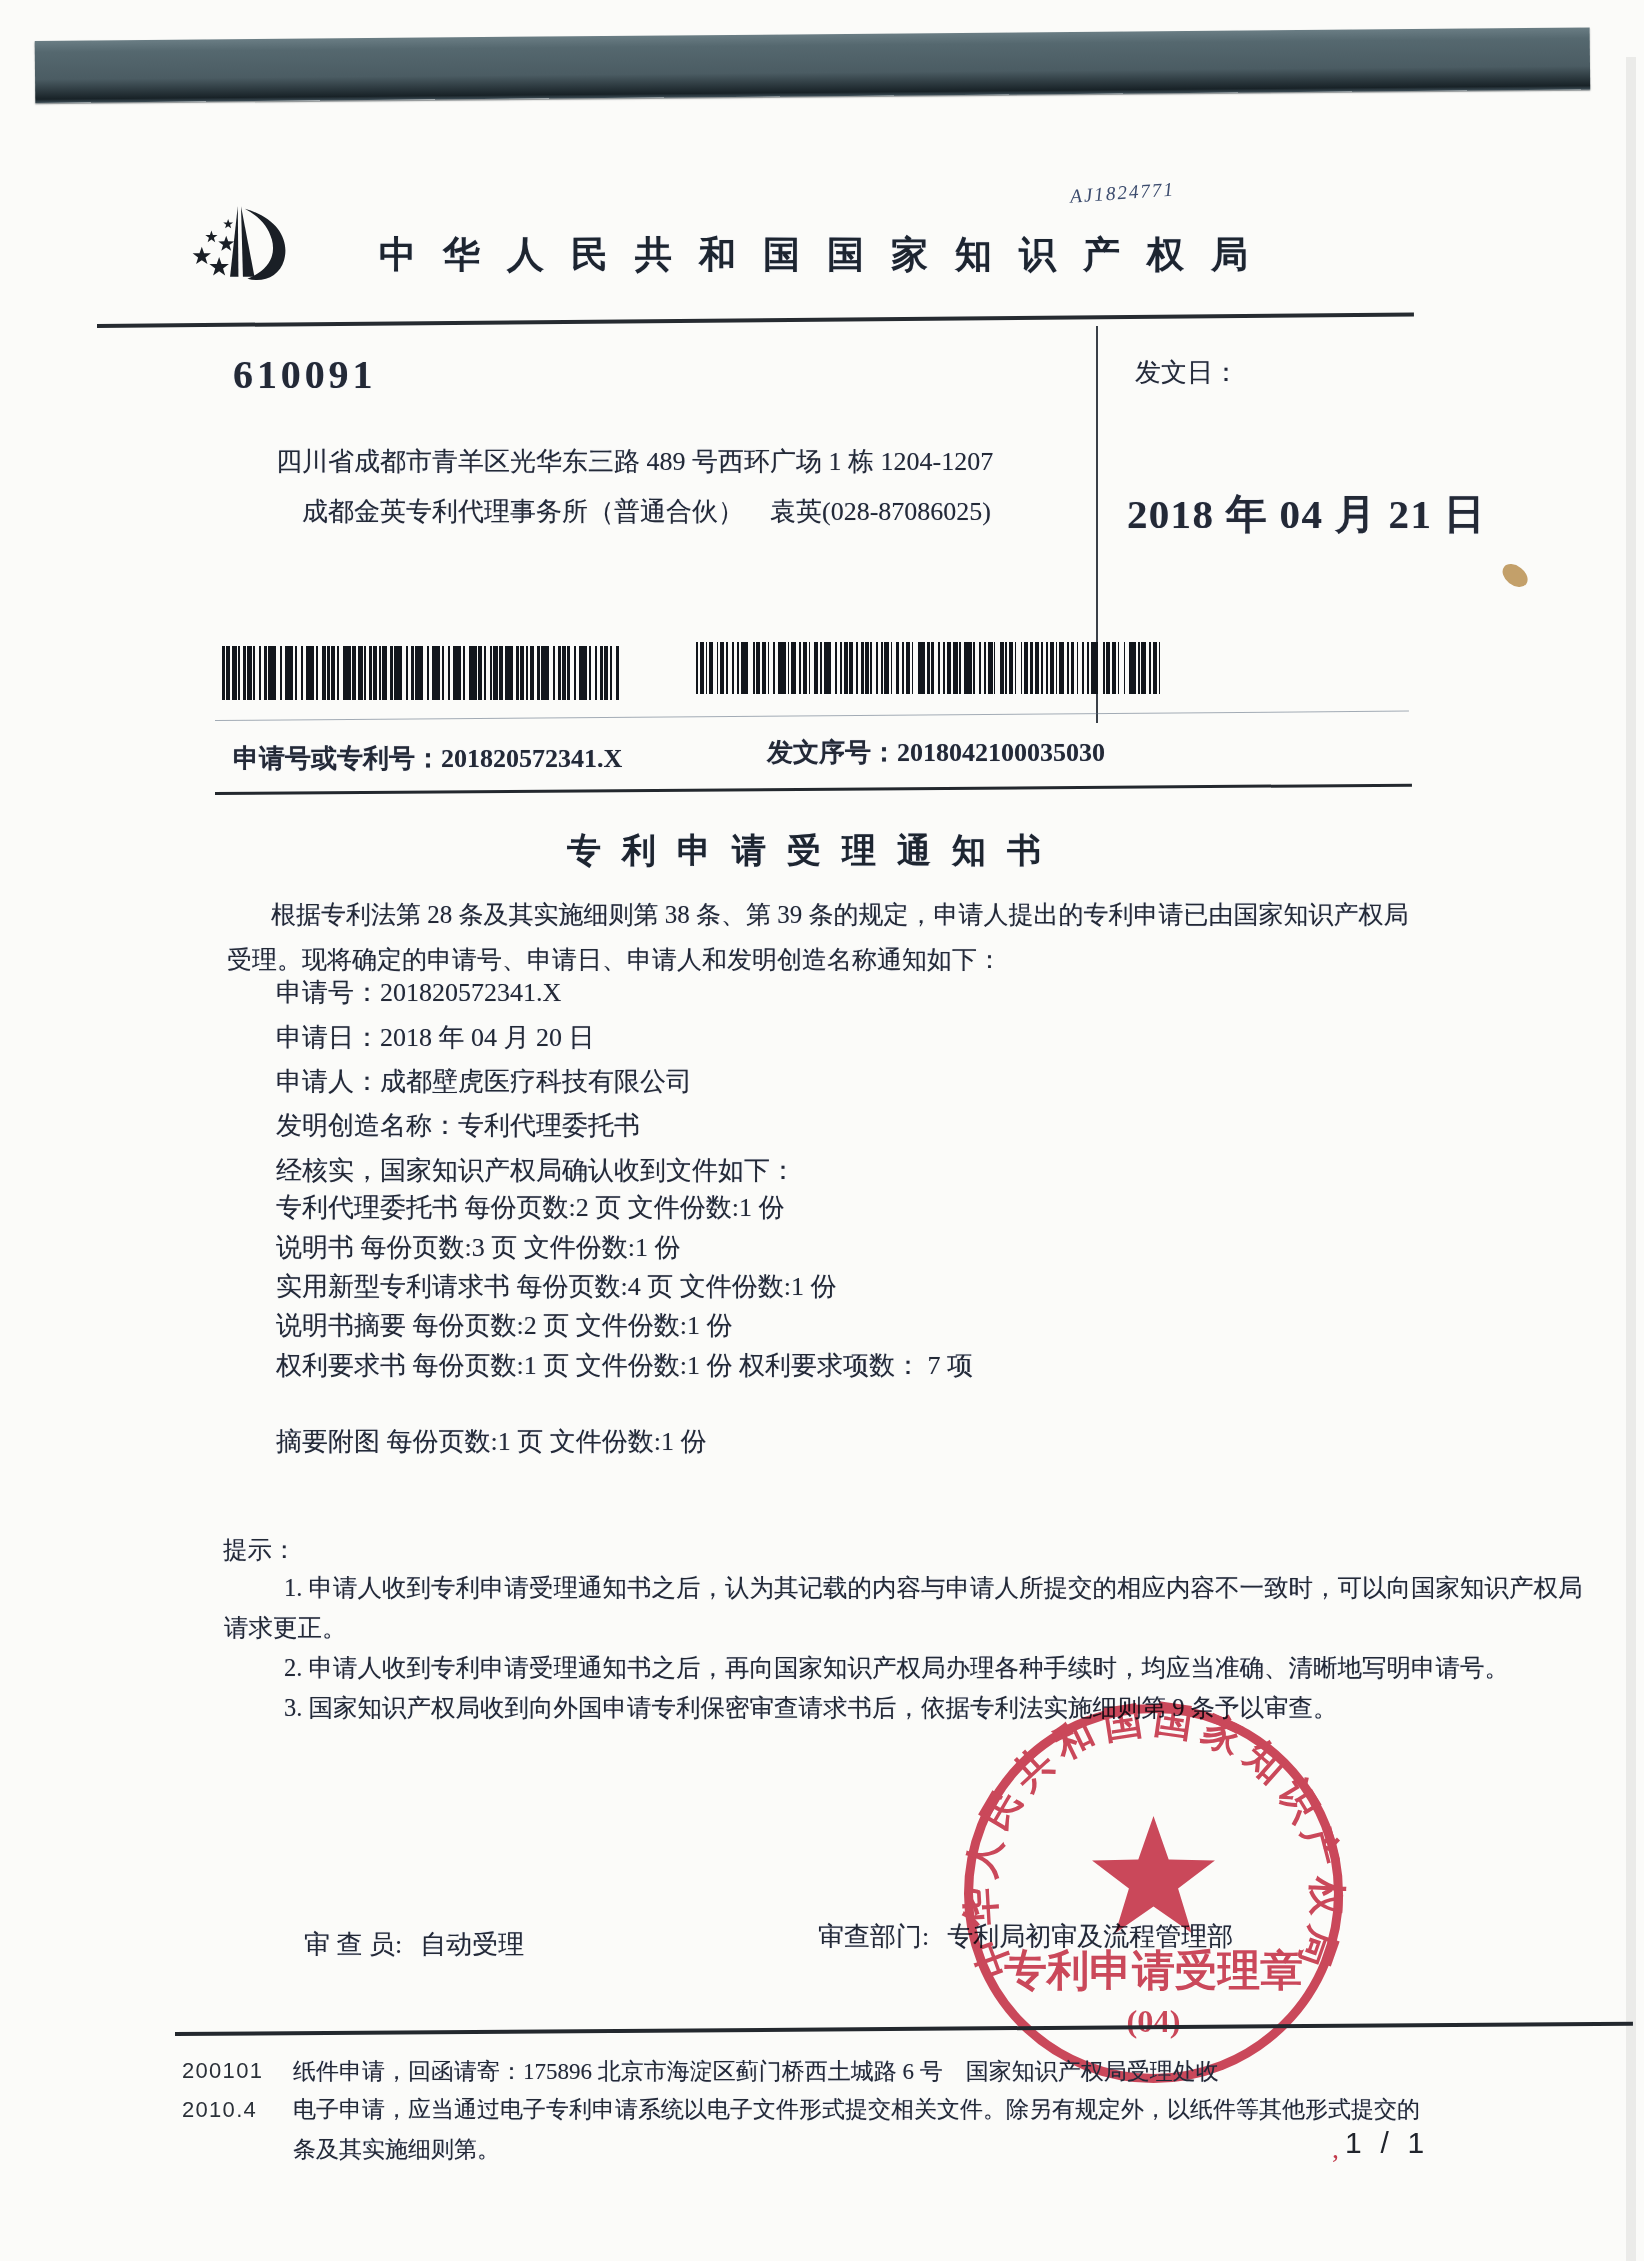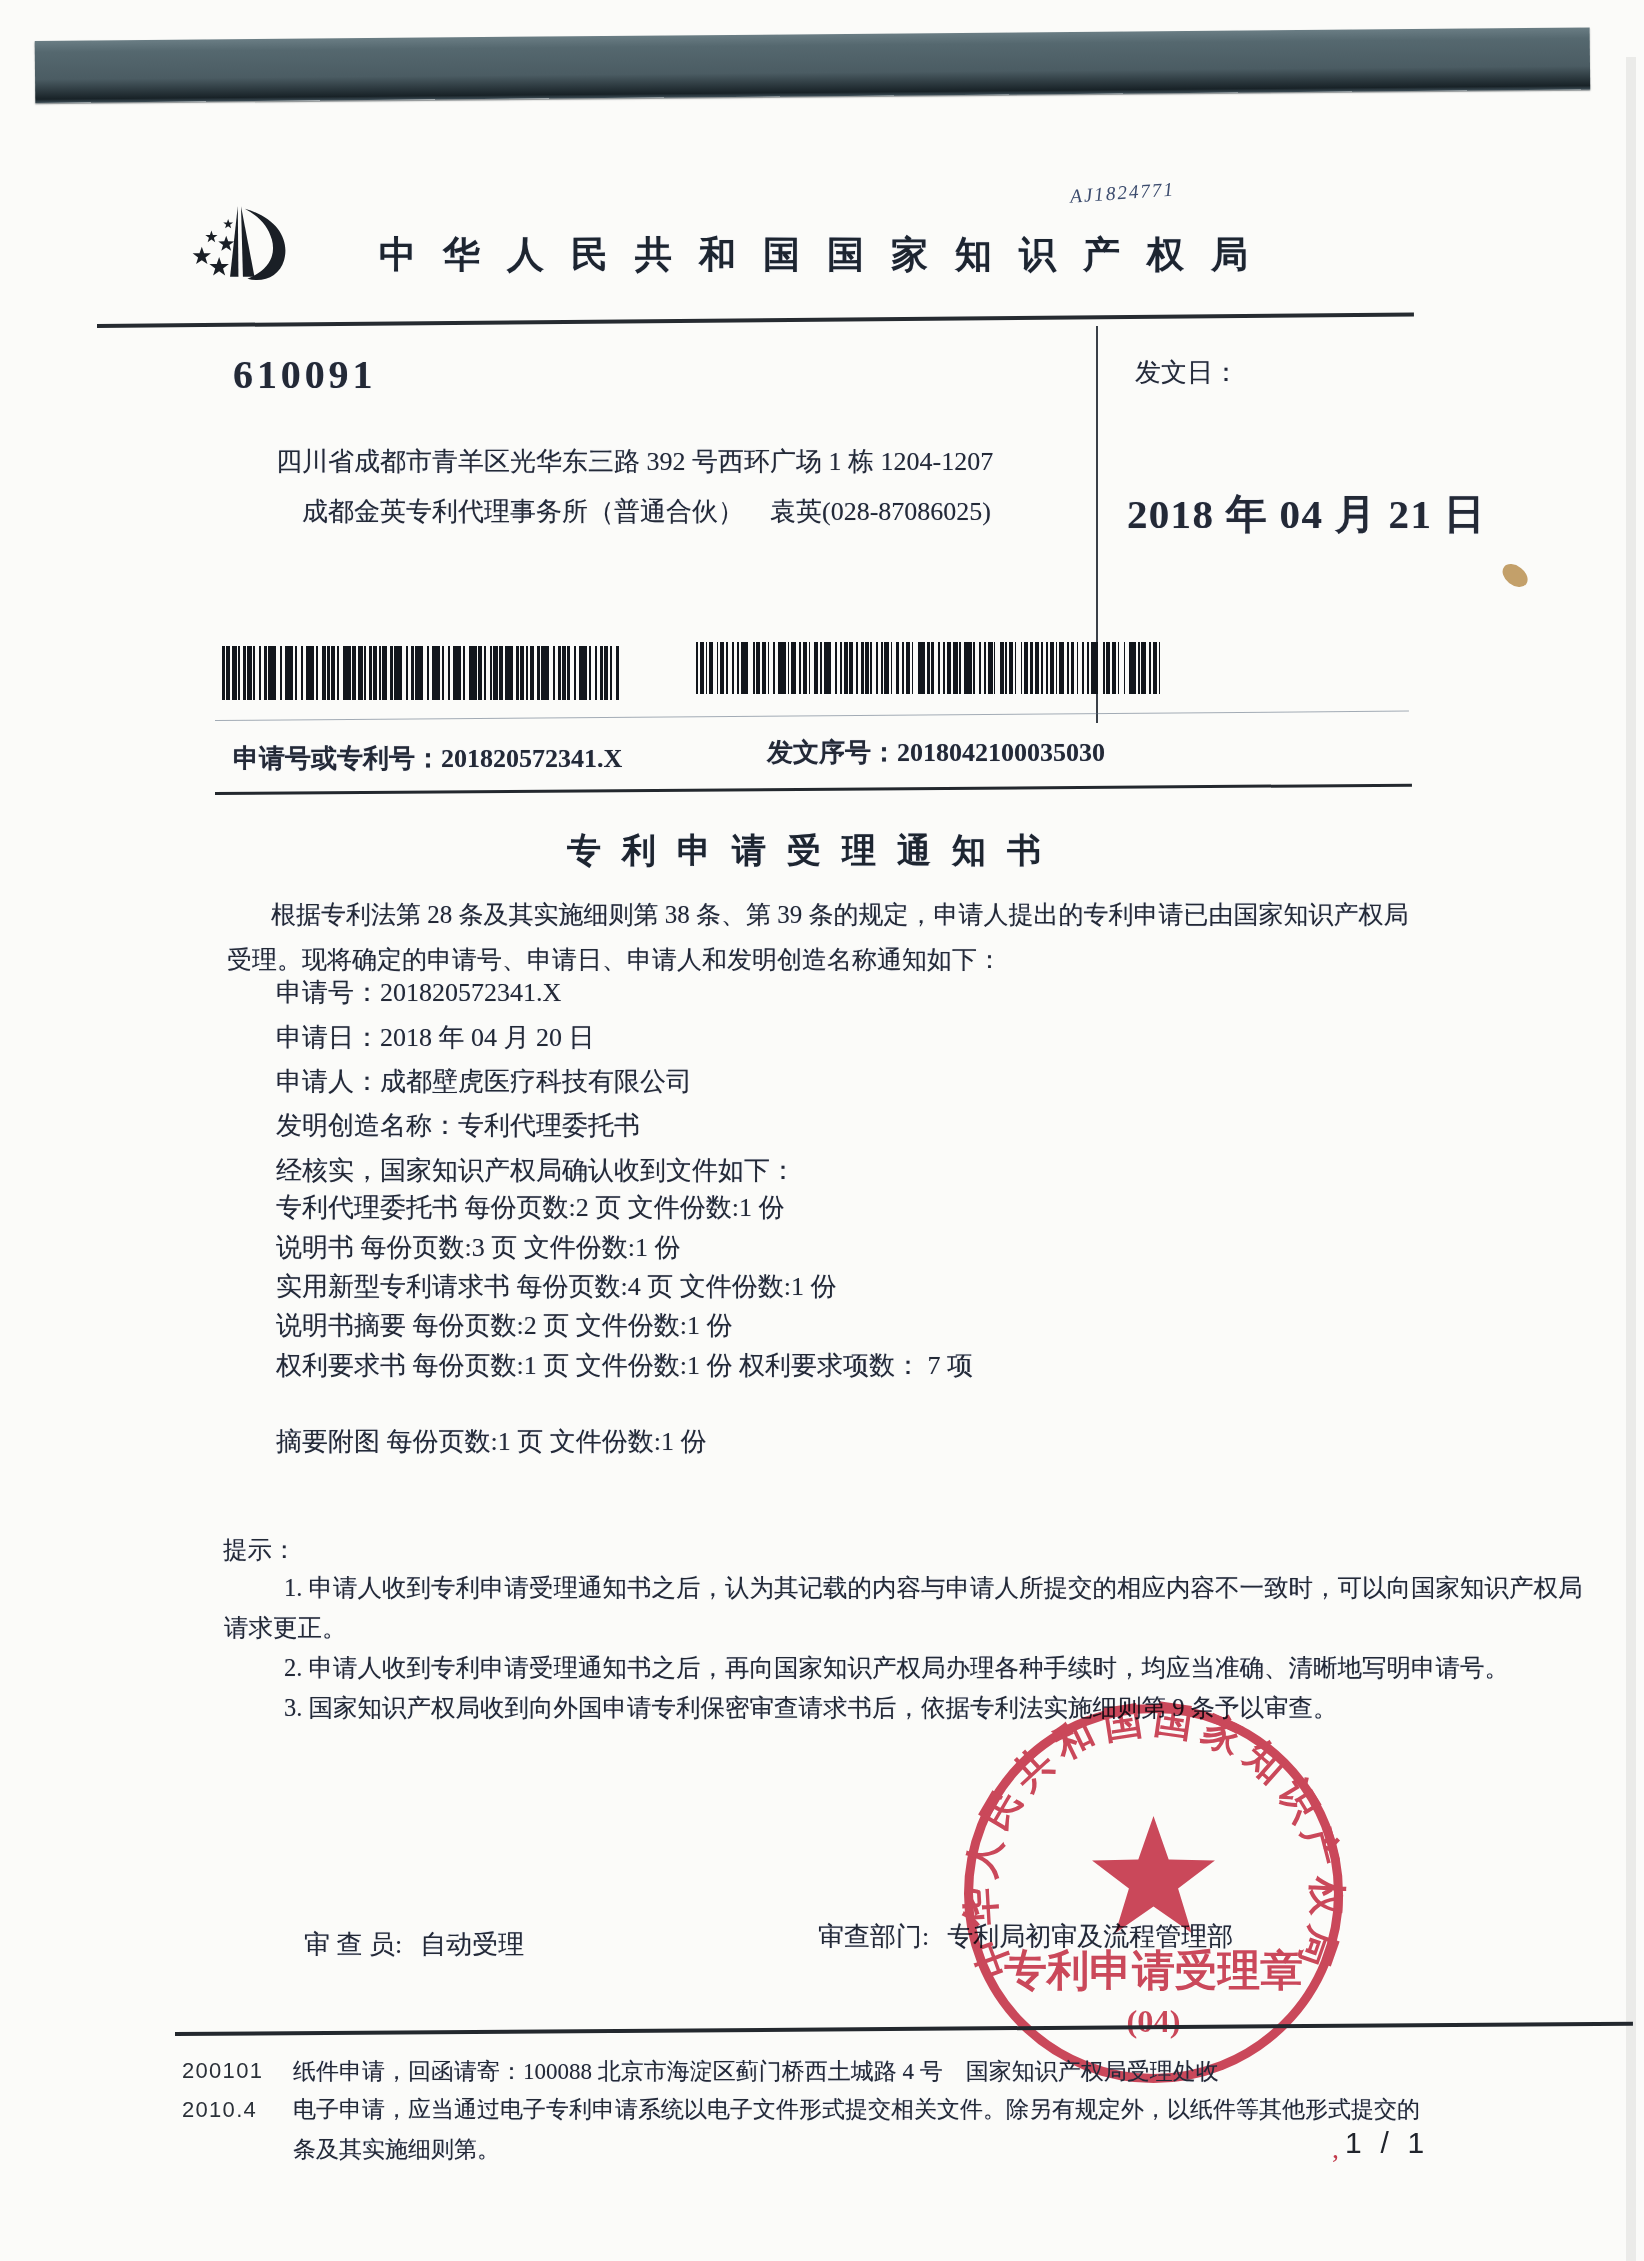--- a/index.html
+++ b/index.html
@@ -114,21 +114,21 @@
       <path d="M 82,12 C 132,26 152,60 143,92 C 136,116 112,128 86,121 C 118,108 131,86 124,60 C 118,38 104,24 82,12 Z"></path>
     </g>
   </svg>
 
   <div class="office-title ink">中华人民共和国国家知识产权局</div>
 
   <div class="rule title-rule"></div>
   <div class="vline"></div>
 
   <div class="postal ink abs">610091</div>
-  <div class="addr addr1 ink abs">四川省成都市青羊区光华东三路 392 号西环广场 1 栋 1204-1207</div>
+  <div class="addr addr1 ink abs">四川省成都市青羊区光华东三路 489 号西环广场 1 栋 1204-1207</div>
   <div class="addr addr2 ink abs">成都金英专利代理事务所（普通合伙）　袁英(028-87086025)</div>
 
   <div class="dispatch-label ink abs">发文日：</div>
   <div class="dispatch-date ink abs">2018 年 04 月 21 日</div>
   <div class="speck"></div>
 
   <div class="barcode bc1"></div>
   <div class="barcode bc2"></div>
   <div class="rule hairline"></div>
 
@@ -188,21 +188,21 @@
       <textPath href="#arcPath" startOffset="6">中华人民共和国国家知识产权局</textPath>
     </text>
     <polygon fill="#c9354a" points="310,190 333.5,257.6 405,259 348,302.4 369,371 310,330 251,371 272,302.4 215,259 286.5,257.6"></polygon>
     <text x="310" y="452" text-anchor="middle" font-size="66" font-weight="bold" fill="#c9354a" font-family="Liberation Serif, serif">专利申请受理章</text>
     <text x="310" y="524" text-anchor="middle" font-size="50" font-weight="bold" fill="#c9354a" font-family="Liberation Serif, serif">(04)</text>
   </svg>
 
   <div class="rule footer-rule"></div>
   <div class="fcode fc1 abs">200101</div>
   <div class="fcode fc2 abs">2010.4</div>
-  <div class="fline fl1 ink abs">纸件申请，回函请寄：100088 北京市海淀区蓟门桥西土城路 4 号　国家知识产权局受理处收</div>
+  <div class="fline fl1 ink abs">纸件申请，回函请寄：175896 北京市海淀区蓟门桥西土城路 6 号　国家知识产权局受理处收</div>
   <div class="fline fl2 ink abs">电子申请，应当通过电子专利申请系统以电子文件形式提交相关文件。除另有规定外，以纸件等其他形式提交的</div>
   <div class="fline fl3 ink abs">条及其实施细则第。</div>
 
   <div class="red-comma abs">,</div>
   <div class="pagenum abs">1 / 1</div>
 
 </div>
 
 
 </body></html>

